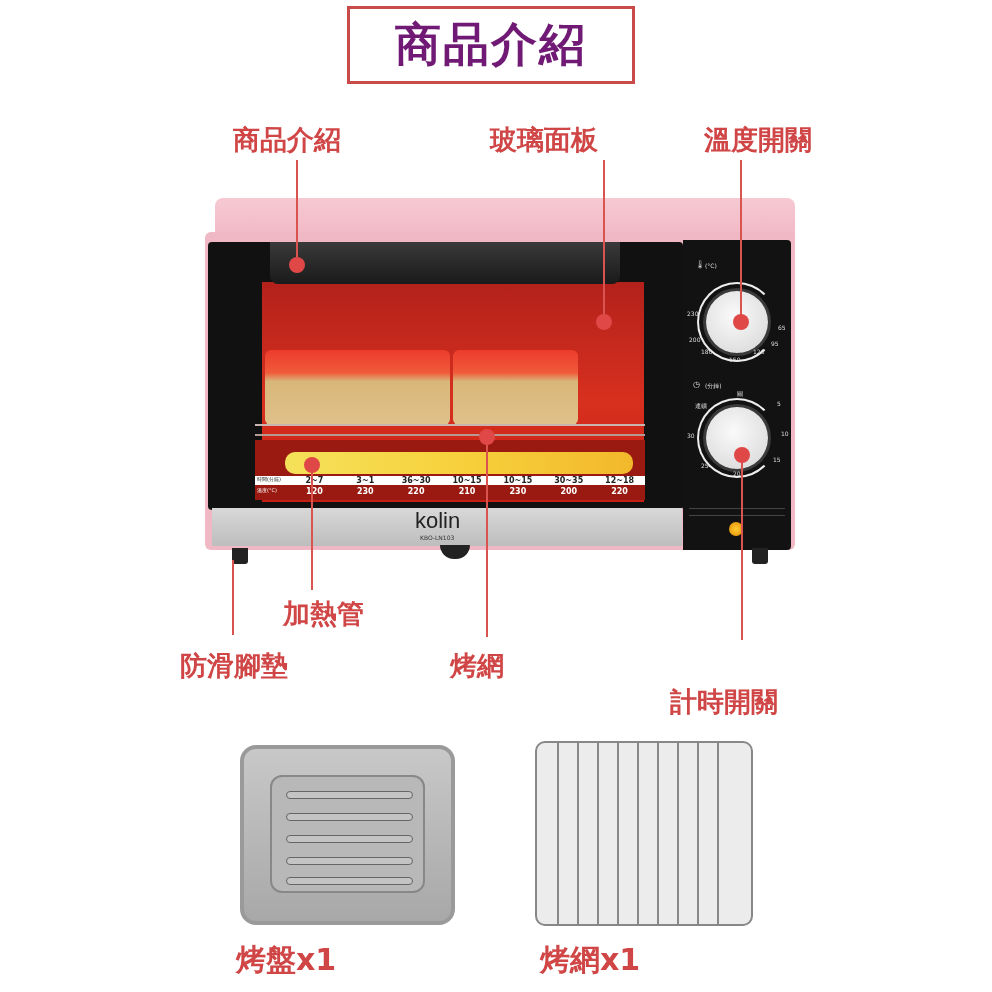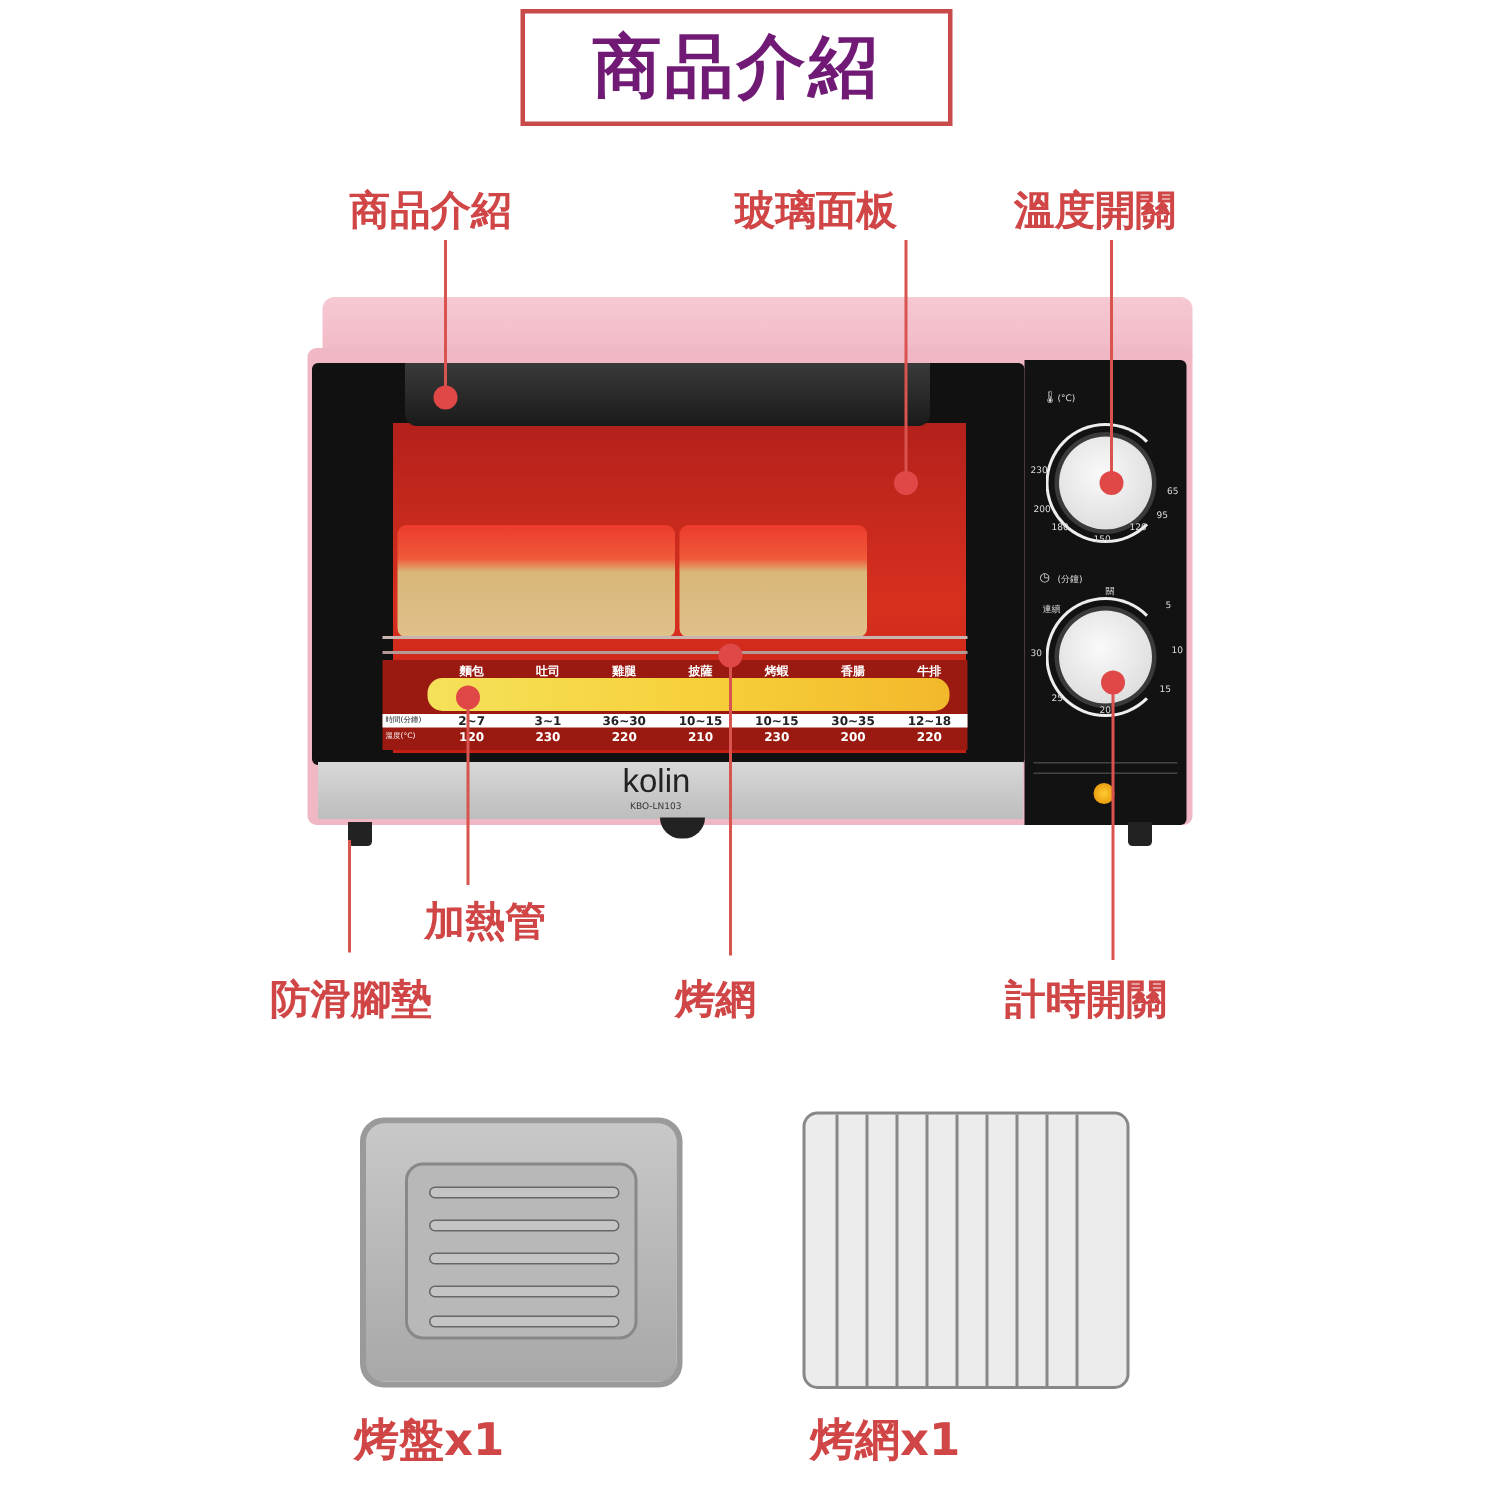--- a/index.html
+++ b/index.html
@@ -50,30 +50,20 @@
 
 <div class="abs oven-top"></div>
 <div class="abs oven-body"></div>
 <div class="abs door"></div>
 <div class="abs window"></div>
 <div class="abs handle"></div>
 <div class="abs toast" style="left:265px;width:185px"></div>
 <div class="abs toast" style="left:453px;width:125px"></div>
 <div class="abs rack"></div>
 <div class="abs chart">
-  <div class="chart-row" style="top:2px">
-    <span class="hdr"></span>
-    <span>麵包</span>
-    <span>吐司</span>
-    <span>雞腿</span>
-    <span>披薩</span>
-    <span>烤蝦</span>
-    <span>香腸</span>
-    <span>牛排</span>
-  </div>
   <div class="chart-strip"></div>
   <div class="chart-row" style="top:36px;background:#fff;color:#222">
     <span class="hdr">時間(分鐘)</span>
     <span>2~7</span>
     <span>3~1</span>
     <span>36~30</span>
     <span>10~15</span>
     <span>10~15</span>
     <span>30~35</span>
     <span>12~18</span>
@@ -133,25 +123,25 @@
 <div class="line" style="left:311px;top:465px;height:125px"></div>
 <div class="dot" style="left:312px;top:465px"></div>
 <div class="line" style="left:486px;top:437px;height:200px"></div>
 <div class="dot" style="left:487px;top:437px"></div>
 <div class="line" style="left:741px;top:455px;height:185px"></div>
 <div class="dot" style="left:742px;top:455px"></div>
 <div class="line" style="left:232px;top:560px;height:75px"></div>
 
 <div class="lbl" style="left:233px;top:122px">商品介紹</div>
 <div class="lbl" style="left:490px;top:122px">玻璃面板</div>
-<div class="lbl" style="left:676px;top:122px">溫度開關</div>
+<div class="lbl" style="left:704px;top:122px">溫度開關</div>
 <div class="lbl" style="left:283px;top:596px">加熱管</div>
 <div class="lbl" style="left:180px;top:648px">防滑腳墊</div>
 <div class="lbl" style="left:450px;top:648px">烤網</div>
-<div class="lbl" style="left:670px;top:648px">計時開關</div>
+<div class="lbl" style="left:670px;top:684px">計時開關</div>
 
 <div class="abs tray">
   <div class="tray-inner">
     <div class="tray-rib" style="top:14px"></div>
     <div class="tray-rib" style="top:36px"></div>
     <div class="tray-rib" style="top:58px"></div>
     <div class="tray-rib" style="top:80px"></div>
     <div class="tray-rib" style="top:100px"></div>
   </div>
 </div>

